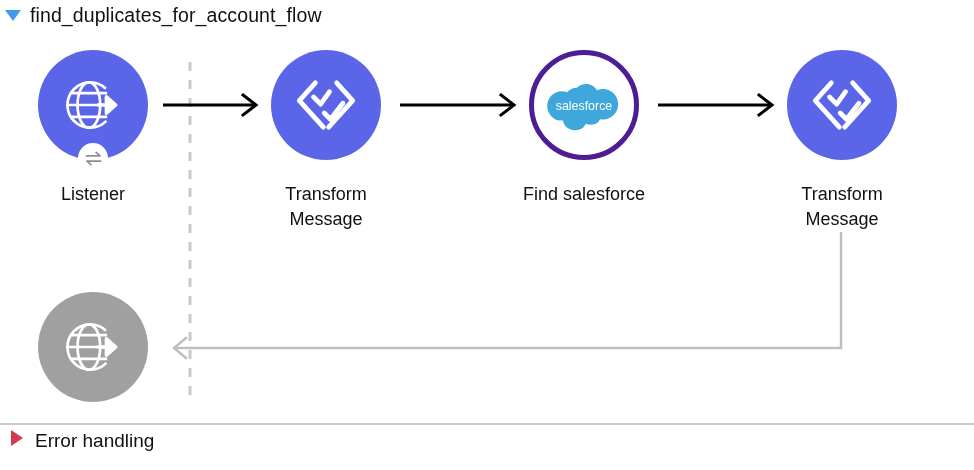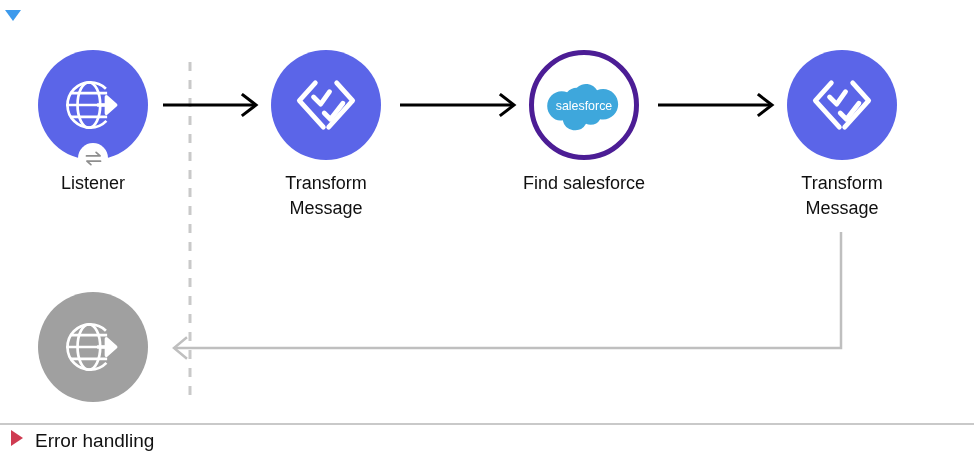--- a/index.html
+++ b/index.html
@@ -77,21 +77,21 @@
     display: flex;
     align-items: center;
     justify-content: center;
     box-sizing: border-box;
   }
   .bubble.purple  { background: #5b65e8; }
   .bubble.grey    { background: #a0a0a0; }
   .bubble.ringed  { background: #ffffff; border: 5px solid #4c1d95; text-align: center; }
 
   .node-label {
-    margin-top: 11px;
+    margin-top: 22px;
     font-size: 18px;
     line-height: 25px;
     color: #101010;
     white-space: pre-line;
   }
 
   .badge {
     position: absolute;
     left: 50%;
     bottom: -13px;
@@ -138,20 +138,21 @@
     font-size: 19px;
     color: #111111;
     white-space: nowrap;
   }
 </style>
 </head>
 <body>
 
 <div class="flow-header">
   <div class="disclosure"></div>
+  <div class="flow-title">find_duplicates_for_account_flow</div>
 </div>
 
 <div class="canvas">
 
   <svg class="wires" viewBox="0 0 974 393">
 
     <line x1="190" y1="32" x2="190" y2="372" stroke="#c9c9c9" stroke-width="3" stroke-dasharray="9 9"></line>
 
     <g>
       <line x1="163" y1="75" x2="254" y2="75" stroke="#000" stroke-width="3"></line>

